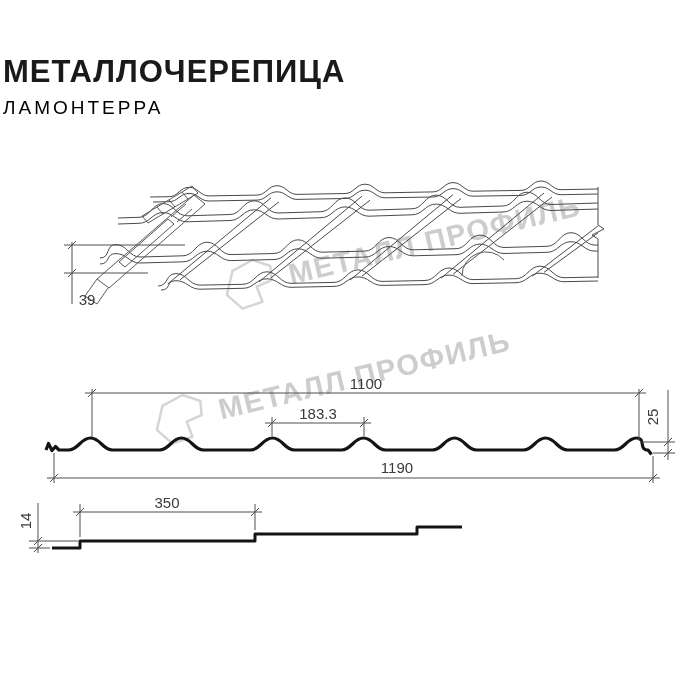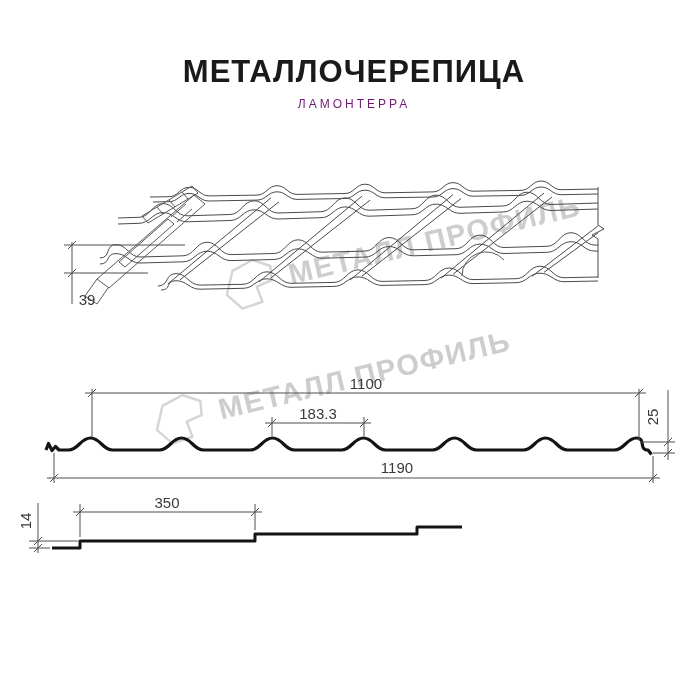--- a/index.html
+++ b/index.html
@@ -4,23 +4,23 @@
 <style>
   html,body{margin:0;padding:0;background:#fff;}
   #page{position:relative;width:700px;height:700px;background:#ffffff;overflow:hidden;
         font-family:"Liberation Sans",sans-serif;}
   :root{
     --line:#4a4a4a;
     --thick:#141414;
     --dimtext:#3a3a3a;
     --wm:#cbcdcf;
   }
-  .header{position:absolute;top:54px;left:16px;width:676px;text-align:center;z-index:3;}
+  .header{position:absolute;top:54px;left:3px;width:676px;text-align:left;z-index:3;}
   .title{font-size:31px;font-weight:bold;letter-spacing:1px;color:#1a1a1a;}
-  .subtitle{margin-top:7px;font-size:12px;letter-spacing:3px;color:#701a75;}
+  .subtitle{margin-top:7px;font-size:19px;letter-spacing:3px;color:#000000;}
   .wm{position:absolute;display:flex;align-items:center;gap:12px;z-index:1;
       transform:rotate(-13.5deg);transform-origin:10px 40px;}
   .wm-text{font-size:29px;font-weight:bold;letter-spacing:1.5px;color:var(--wm);white-space:nowrap;}
   svg.draw{position:absolute;left:0;top:0;z-index:2;}
   .thin{stroke:var(--line);stroke-width:1;fill:none;}
   .thin2{stroke:#5a5a5a;stroke-width:1;fill:none;}
   .thick{stroke:var(--thick);stroke-width:3.2;fill:none;stroke-linejoin:round;}
   .dim{stroke:#4f4f4f;stroke-width:1;fill:none;}
   .dimtxt{fill:var(--dimtext);font-size:15px;font-family:"Liberation Sans",sans-serif;}
 </style>

